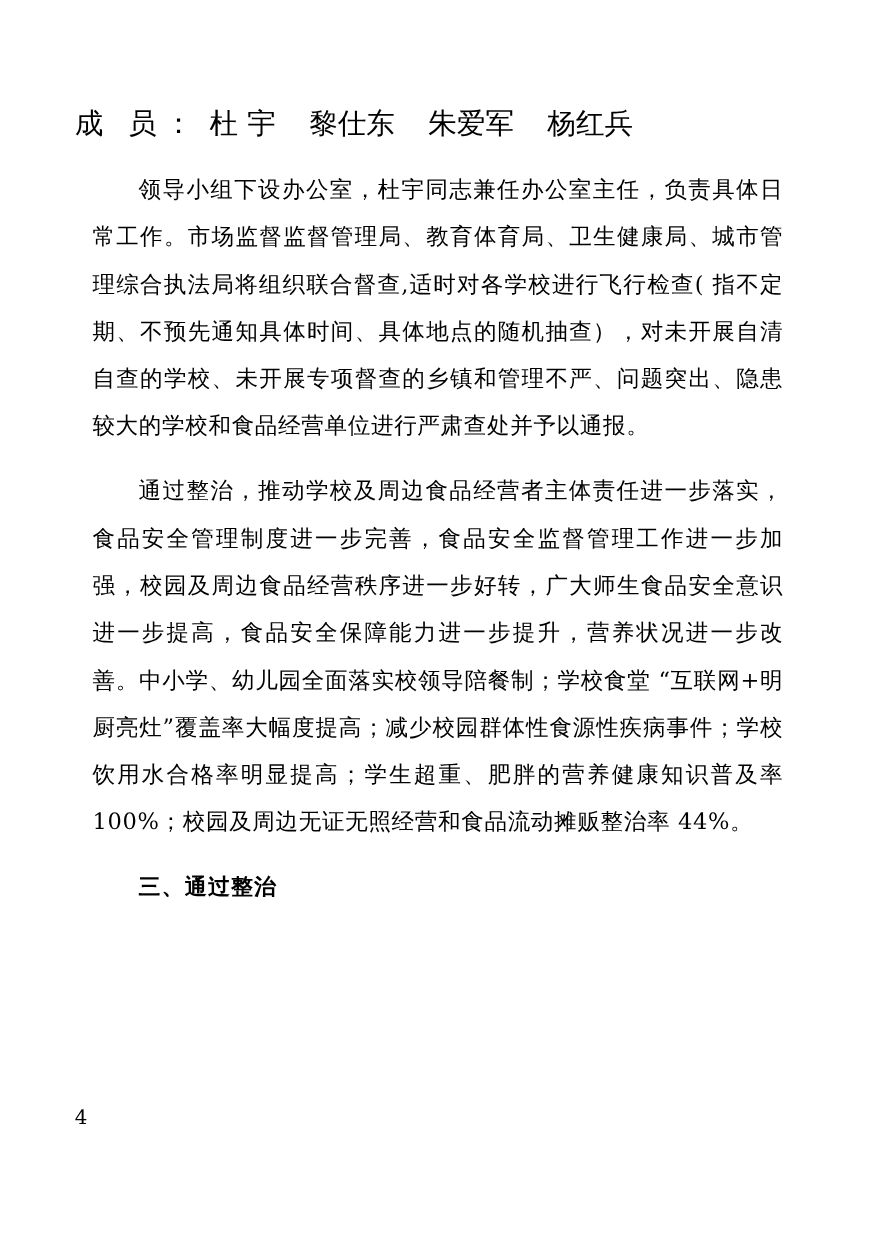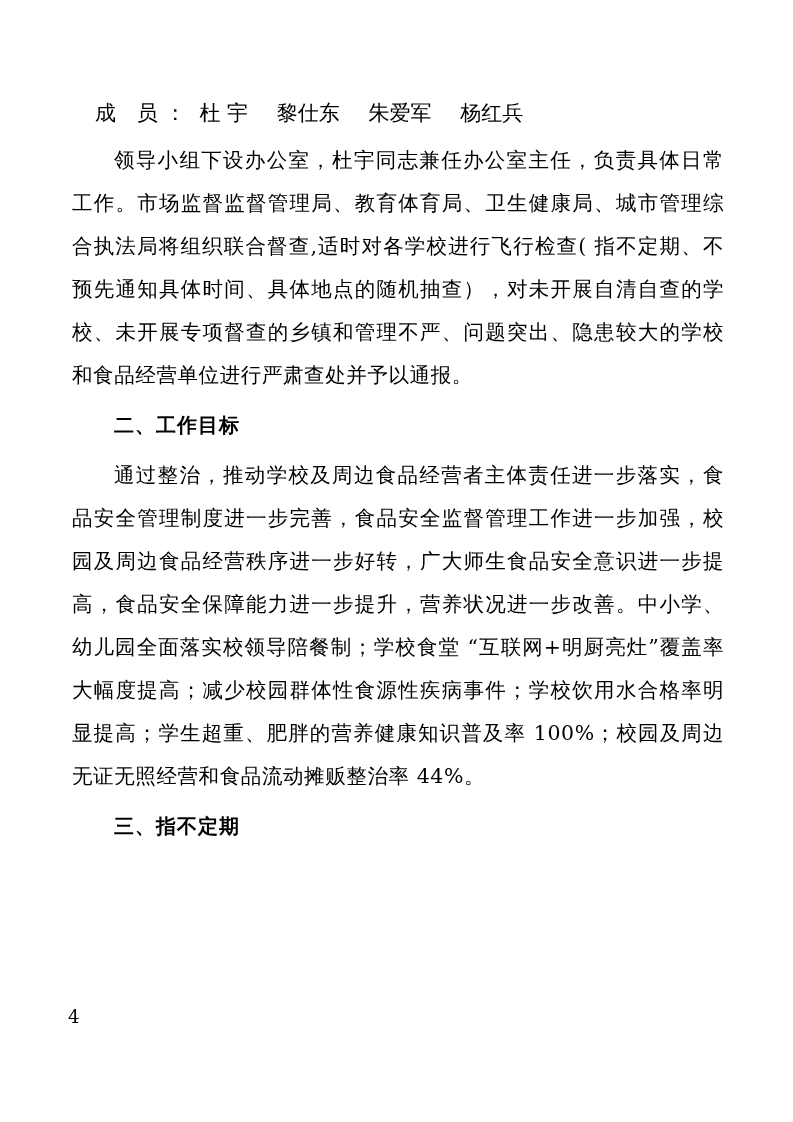--- a/index.html
+++ b/index.html
@@ -16,21 +16,21 @@
     color: #000000;
     overflow: hidden;
   }
   .content {
     position: absolute;
     left: 68px;
     top: 92px;
     width: 660px;
   }
   p {
-    margin: 4px;
+    margin: 16px;
     font-size: 20.5px;
     line-height: 43px;
     letter-spacing: 0.6px;
     text-align: justify;
     text-justify: inter-ideograph;
     white-space: pre-wrap;
   }
   .indent {
     text-indent: 42px;
   }
@@ -40,23 +40,22 @@
   .heading {
     font-family: "DejaVu Sans", "Liberation Sans", sans-serif;
     font-weight: bold;
     font-size: 20px;
     letter-spacing: 1px;
     text-indent: 42px;
     margin-top: 7px;
     margin-bottom: 7px;
   }
   .member-line {
-    font-size: 21px;
+    font-size: 26px;
     line-height: 43px;
-    margin-left: 27px;
   }
   .member-line .label {
     letter-spacing: 7px;
   }
   .member-line .names span {
     margin-right: 22px;
   }
   .member-line-2 {
     padding-left: 96px;
   }
@@ -83,24 +82,23 @@
         <span>杜 宇</span>
         <span>黎仕东</span>
         <span>朱爱军</span>
         <span>杨红兵</span>
       </span>
     </div>
 
 
     <p class="indent">领导小组下设办公室，杜宇同志兼任办公室主任，负责具体日常工作。市场监督监督管理局、教育体育局、卫生健康局、城市管理综合执法局将组织联合督查,适时对各学校进行飞行检查( 指不定期、不预先通知具体时间、具体地点的随机抽查），对未开展自清自查的学校、未开展专项督查的乡镇和管理不严、问题突出、隐患较大的学校和食品经营单位进行严肃查处并予以通报。</p>
 
-    <p class="heading">二、工作目标</p>
 
     <p class="indent">通过整治，推动学校及周边食品经营者主体责任进一步落实，食品安全管理制度进一步完善，食品安全监督管理工作进一步加强，校园及周边食品经营秩序进一步好转，广大师生食品安全意识进一步提高，食品安全保障能力进一步提升，营养状况进一步改善。中小学、幼儿园全面落实校领导陪餐制；学校食堂 “互联网+明厨亮灶”覆盖率大幅度提高；减少校园群体性食源性疾病事件；学校饮用水合格率明显提高；学生超重、肥胖的营养健康知识普及率 100%；校园及周边无证无照经营和食品流动摊贩整治率 44%。</p>
 
-    <p class="heading">三、指不定期</p>
+    <p class="heading">三、通过整治</p>
 
 
 
   </div>
 
   <div class="page-number">4</div>
 </div>
 
 </body></html>

